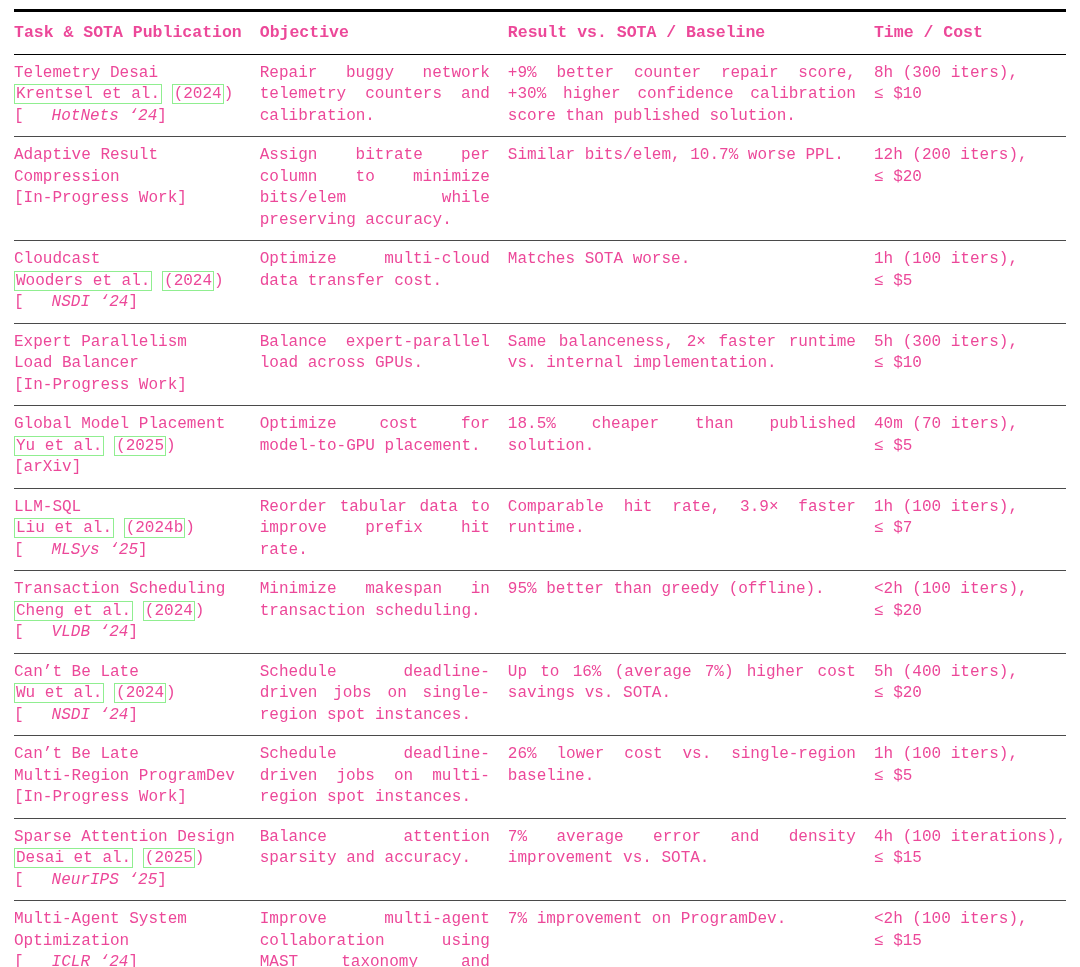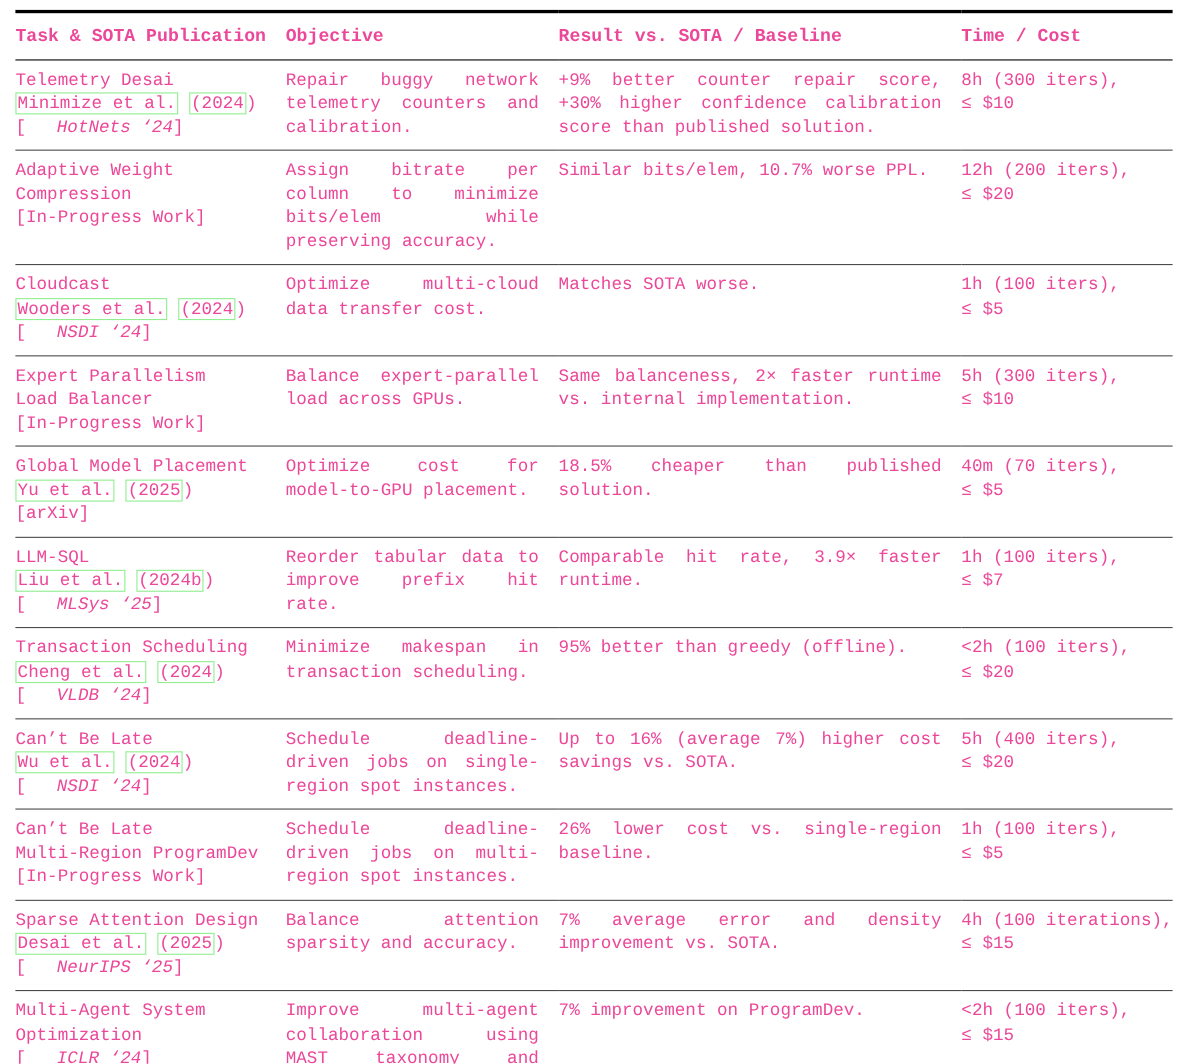--- a/index.html
+++ b/index.html
@@ -74,33 +74,33 @@
         <th>Task &amp; SOTA Publication</th>
         <th>Objective</th>
         <th>Result vs. SOTA / Baseline</th>
         <th>Time / Cost</th>
       </tr>
     </thead>
     <tbody id="table-body">
         <tr>
           <td class="task">
             <div>Telemetry Desai</div>
-            <div><span class="cbox">Minimize et al.</span> <span class="cbox">(2024</span><span>)</span></div>
+            <div><span class="cbox">Krentsel et al.</span> <span class="cbox">(2024</span><span>)</span></div>
             <div>[<span class="it">HotNets ‘24</span>]</div>
           </td>
           <td class="just">Repair buggy network telemetry counters and calibration.</td>
           <td class="just">+9% better counter repair score, +30% higher confidence calibration score than published solution.</td>
           <td class="timecost">
             <div>8h (300 iters),</div>
             <div>≤ $10</div>
           </td>
         </tr>
         <tr>
           <td class="task">
-            <div>Adaptive Weight</div>
+            <div>Adaptive Result</div>
             <div>Compression</div>
             <div>[<span>In-Progress Work</span>]</div>
           </td>
           <td class="just">Assign bitrate per column to minimize bits/elem while preserving accuracy.</td>
           <td class="just">Similar bits/elem, 10.7% worse PPL.</td>
           <td class="timecost">
             <div>12h (200 iters),</div>
             <div>≤ $20</div>
           </td>
         </tr>

